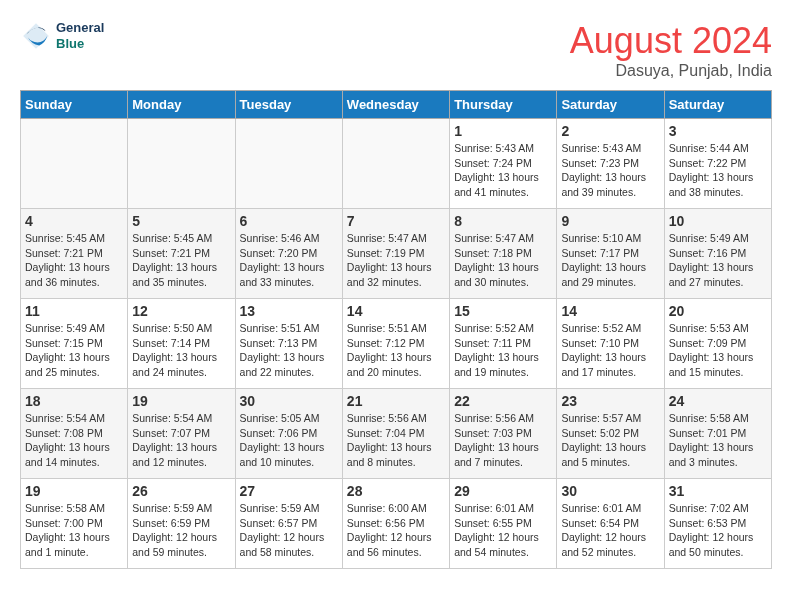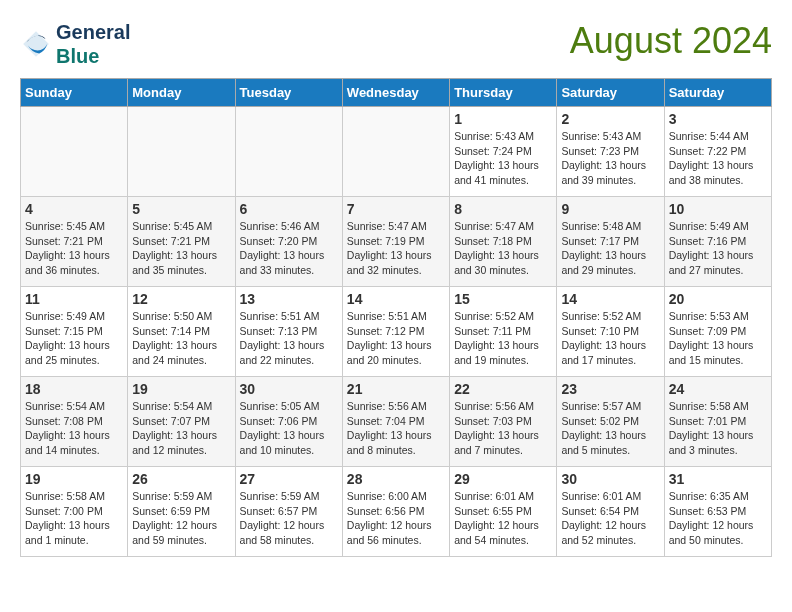--- a/index.html
+++ b/index.html
@@ -15,36 +15,36 @@
       justify-content: space-between;
       align-items: flex-start;
       margin-bottom: 10px;
     }
     .logo {
       display: flex;
       align-items: center;
       gap: 4px;
     }
     .logo-text {
-      font-size: 20px;
+      font-size: 13px;
       font-weight: bold;
       color: #1a3a5c;
       line-height: 1.2;
     }
     .logo-icon {
       width: 32px;
       height: 32px;
     }
     .title-block {
       text-align: right;
     }
     .main-title {
       font-size: 36px;
       font-weight: normal;
-      color: #4d7c0f;
+      color: #ef4444;
       text-align: right;
     }
     .subtitle {
       font-size: 16px;
       color: #555;
     }
     table {
       width: 100%;
       border-collapse: collapse;
       font-size: 11px;
@@ -93,20 +93,21 @@
       <path d="M8 18 Q20 4 32 14 Q28 8 20 10 Q12 12 8 18Z" fill="#1a3a5c"></path>
       <path d="M10 22 Q14 30 24 32 Q32 28 34 20 Q30 28 22 28 Q14 28 10 22Z" fill="#1a7abf"></path>
     </svg>
     <div class="logo-text">
       <div>General</div>
       <div style="color:#0f766e;">Blue</div>
     </div>
   </div>
   <div class="title-block">
     <div class="main-title">August 2024</div>
+    <div class="subtitle">Dasuya, Punjab, India</div>
   </div>
 </div>
 
 <table>
   <thead>
     <tr>
     <th>Sunday</th>
         <th>Monday</th>
         <th>Tuesday</th>
         <th>Wednesday</th>
@@ -174,21 +175,21 @@
         </td>
         <td>
           <span class="day-num">8</span>
           <div class="day-info" style="white-space: pre-line;">Sunrise: 5:47 AM
 Sunset: 7:18 PM
 Daylight: 13 hours
 and 30 minutes.</div>
         </td>
         <td>
           <span class="day-num">9</span>
-          <div class="day-info" style="white-space: pre-line;">Sunrise: 5:48 AM
+          <div class="day-info" style="white-space: pre-line;">Sunrise: 5:10 AM
 Sunset: 7:17 PM
 Daylight: 13 hours
 and 29 minutes.</div>
         </td>
         <td>
           <span class="day-num">10</span>
           <div class="day-info" style="white-space: pre-line;">Sunrise: 5:49 AM
 Sunset: 7:16 PM
 Daylight: 13 hours
 and 27 minutes.</div>
@@ -334,20 +335,20 @@
         </td>
         <td>
           <span class="day-num">30</span>
           <div class="day-info" style="white-space: pre-line;">Sunrise: 6:01 AM
 Sunset: 6:54 PM
 Daylight: 12 hours
 and 52 minutes.</div>
         </td>
         <td>
           <span class="day-num">31</span>
-          <div class="day-info" style="white-space: pre-line;">Sunrise: 6:35 AM
+          <div class="day-info" style="white-space: pre-line;">Sunrise: 7:02 AM
 Sunset: 6:53 PM
 Daylight: 12 hours
 and 50 minutes.</div>
         </td>
       </tr>
     </tbody>
 </table>
 
 </body></html>

